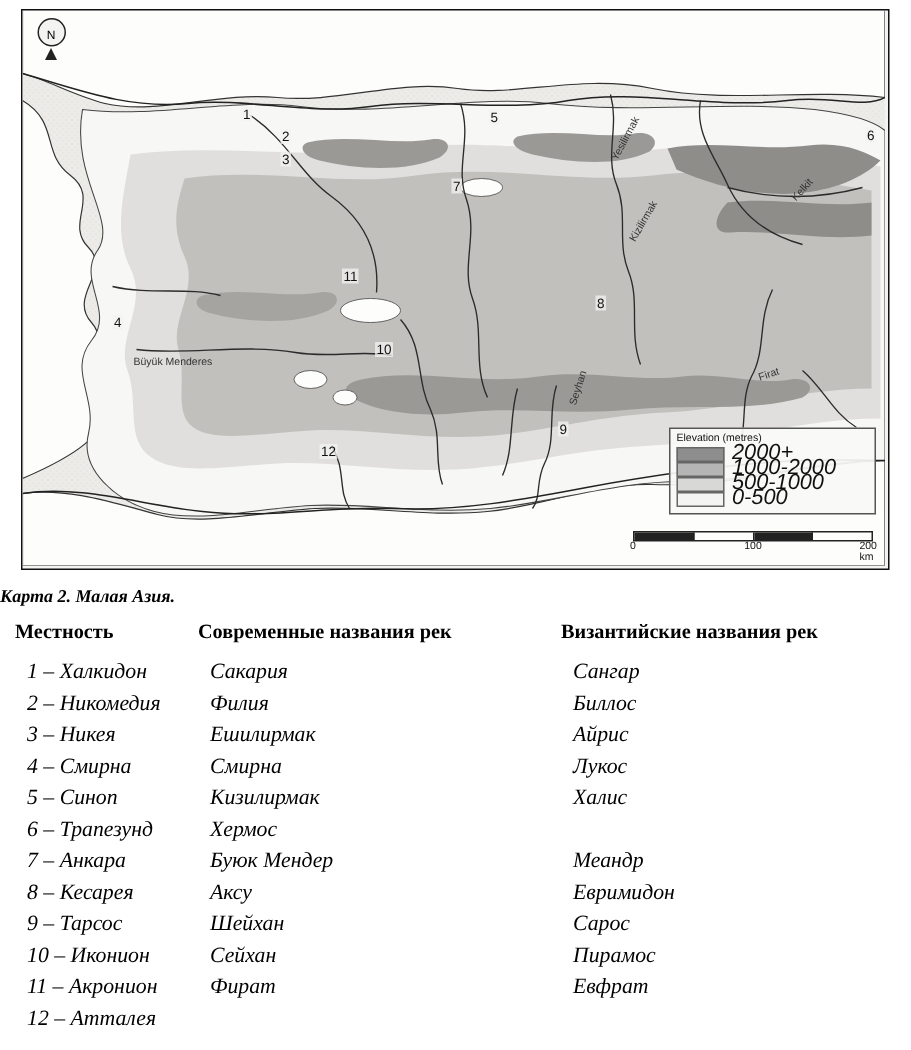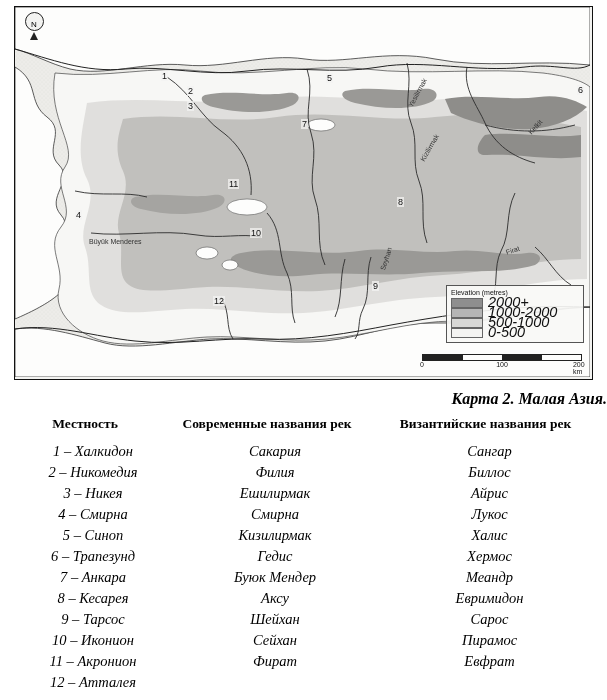--- a/index.html
+++ b/index.html
@@ -25,22 +25,22 @@
 
   .scale{position:absolute;right:10px;bottom:8px;width:160px;font-family:"Liberation Sans",sans-serif;font-size:7px;color:#111;}
   .scale .bar{position:relative;height:5px;border:1px solid #222;display:flex;}
   .scale .bar i{display:block;flex:1;border-right:1px solid #222;}
   .scale .bar i:last-child{border-right:0;}
   .scale .bar i.f{background:#222;}
   .scale .ticks{position:relative;height:10px;}
   .scale .ticks span{position:absolute;top:0;transform:translateX(-50%);}
 
   
-  .caption{text-align:right;font-style:italic;font-weight:bold;font-size:16px;margin:10px 0 8px 0;}
-  .tbl{margin:0 24px;text-align:center;}
+  .caption{text-align:left;font-style:italic;font-weight:bold;font-size:12px;margin:10px 0 8px 0;}
+  .tbl{margin:0 10px;}
   .hdr{display:flex;font-weight:bold;font-size:13.5px;margin-bottom:9px;}
   .hdr .c1{width:122px;}
   .hdr .c2{width:242px;}
   .hdr .c3{flex:1;}
   .row{display:flex;font-style:italic;font-size:14.5px;line-height:21px;}
   .row .c1{width:122px;padding-left:8px;}
   .row .c2{width:242px;}
   .row .c3{flex:1;font-style:italic;}
 </style>
 </head>
@@ -217,21 +217,20 @@
       <div class="c2">Смирна</div>
       <div class="c3">Лукос</div>
     </div>
     <div class="row">
       <div class="c1">5 – Синоп</div>
       <div class="c2">Кизилирмак</div>
       <div class="c3">Халис</div>
     </div>
     <div class="row">
       <div class="c1">6 – Трапезунд</div>
-      <div class="c2">Гедис</div>
       <div class="c3">Хермос</div>
     </div>
     <div class="row">
       <div class="c1">7 – Анкара</div>
       <div class="c2">Буюк Мендер</div>
       <div class="c3">Меандр</div>
     </div>
     <div class="row">
       <div class="c1">8 – Кесарея</div>
       <div class="c2">Аксу</div>

